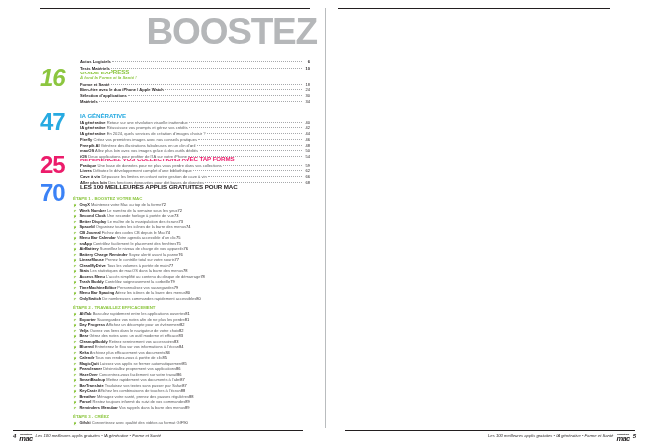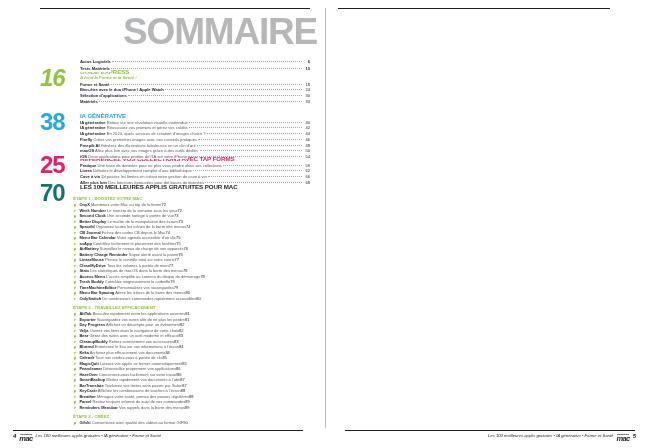--- a/index.html
+++ b/index.html
@@ -45,21 +45,21 @@
   
   .block { position:absolute; left:40px; width:270px; }
   .bignum {
     position:absolute; left:0; top:-2px; width:36px;
     font-weight:bold; font-size:24px; line-height:24px;
     letter-spacing:-1px; text-align:left;
   }
   .bn-green { color:#8cc63f;font-style:italic; }
   .bn-cyan  { color:#27aae1; }
   .bn-pink  { color:#ec1c6b; }
-  .bn-grey  { color:#0f766e; }
+  .bn-grey  { color:#3b82f6; }
   .blk-body { margin-left:40px; width:230px; }
   .sec-title { font-weight:bold; font-size:6.2px; line-height:7.2px; letter-spacing:-.1px; }
   .t-green { color:#8cc63f; }
   .t-cyan  { color:#27aae1; }
   .t-pink  { color:#ec1c6b; }
   .t-black { color:#231f20; }
   .sub-it { font-style:italic; font-weight:bold; font-size:4.2px; color:#8cc63f; line-height:5.4px; padding-bottom:.6px; }
 
   
   .etape { font-weight:bold; font-size:4.4px; color:#8cc63f; line-height:7.5px; padding-top:2.6px; letter-spacing:-.05px; }
@@ -93,21 +93,21 @@
 <body>
 
 <div class="page">
 
   <div class="rule-top"></div>
   <div class="rule-top-r"></div>
   <div class="gutter"></div>
 
   <div class="col-left">
 
-    <div class="sommaire">SOMMAIRE</div>
+    <div class="sommaire">BOOSTEZ</div>
 
     <div class="toplist" id="toplist">
         <div class="row">
           <span class="txt"><span class="b">Actus Logiciels</span></span>
           <span class="dots"></span>
           <span class="pg">6</span>
         </div>
         <div class="row">
           <span class="txt"><span class="b">Tests Matériels</span></span>
           <span class="dots"></span>
@@ -136,21 +136,21 @@
             <span class="pg">30</span>
           </div>
           <div class="row">
             <span class="txt"><span><span class="b">Matériels</span></span></span>
             <span class="dots"></span>
             <span class="pg">34</span>
           </div>
         </div>
       </div>
     <div class="block" style="top:112px;" id="sec1">
-        <div class="bignum bn-cyan">38</div>
+        <div class="bignum bn-cyan">47</div>
         <div class="blk-body">
           <div class="sec-title t-cyan">IA GÉNÉRATIVE</div>
           <div class="row">
             <span class="txt"><span><span class="b">IA générative</span><span class="desc"> Retour sur une révolution visuelle inattendue</span></span></span>
             <span class="dots"></span>
             <span class="pg">40</span>
           </div>
           <div class="row">
             <span class="txt"><span><span class="b">IA générative</span><span class="desc"> Réussissez vos prompts et gérez vos crédits</span></span></span>
             <span class="dots"></span>

